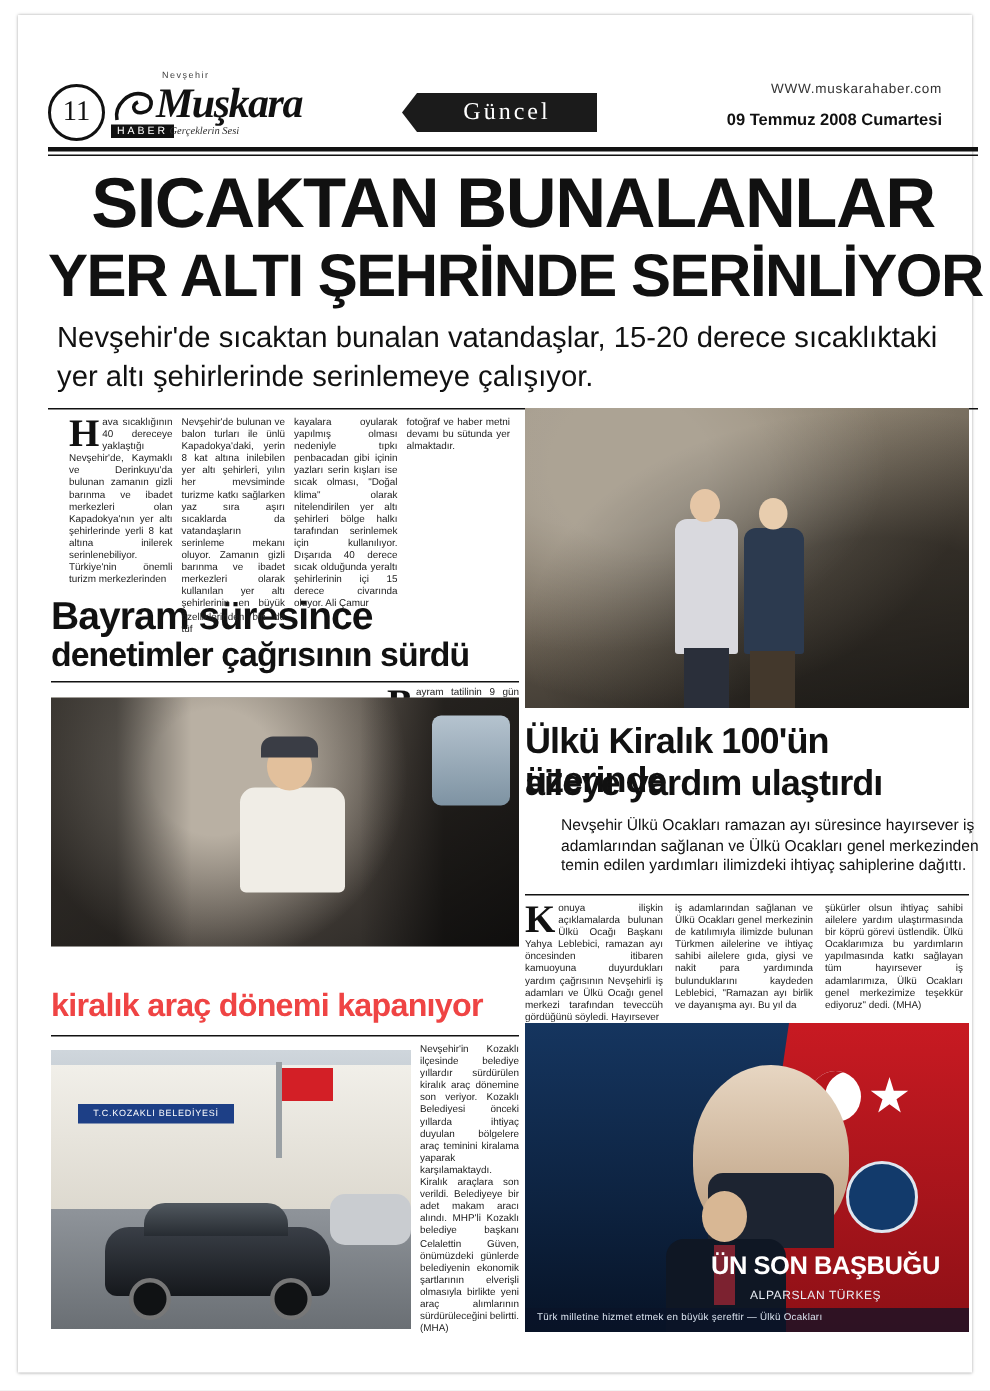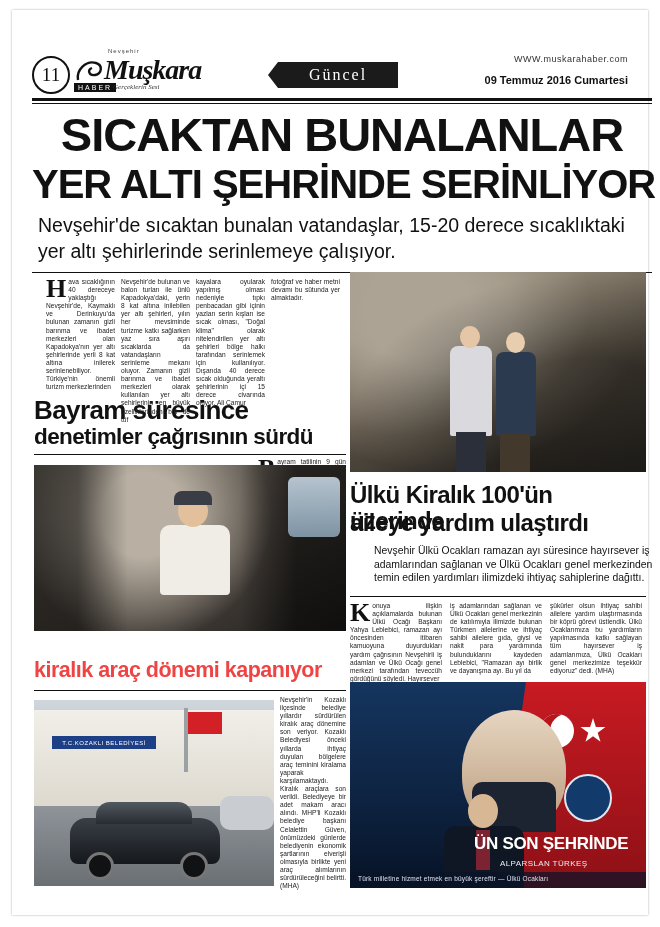--- a/index.html
+++ b/index.html
@@ -271,21 +271,21 @@
         </svg>
       </div>
       <div class="logo-top">Nevşehir</div>
       <div class="logo-name">Muşkara</div>
       <div class="logo-sub">HABER</div>
       <div class="logo-sub2">Gerçeklerin Sesi</div>
     </div>
 
     <div class="section-tag">Güncel</div>
     <div class="weburl">WWW.muskarahaber.com</div>
-    <div class="dateline">09 Temmuz 2016 Cumartesi</div>
+    <div class="dateline">09 Temmuz 2008 Cumartesi</div>
     <div class="rule-top"></div>
     <div class="rule-top2"></div>
 
     <div class="headline1">SICAKTAN BUNALANLAR</div>
     <div class="headline2">YER ALTI ŞEHRİNDE SERİNLİYOR</div>
     <div class="spot">Nevşehir'de sıcaktan bunalan vatandaşlar, 15-20 derece sıcaklıktaki yer altı şehirlerinde serinlemeye çalışıyor.</div>
     <div class="rule-mid"></div>
 
     <div class="ph-right">
       <div class="rock-right"></div>
@@ -361,21 +361,21 @@
       <div class="ulku-flagbg"></div>
       <div class="ulku-moon"></div>
       <div class="ulku-star"></div>
       <div class="ulku-portrait"></div>
       <div class="ulku-logo"></div>
       <div class="ulku-man">
         <div class="s"></div>
           <div class="t"></div>
           <div class="h"></div>
       </div>
-      <div class="ulku-caption">ÜN SON ŞEHRİNDE</div>
+      <div class="ulku-caption">ÜN SON BAŞBUĞU</div>
       <div class="ulku-caption2">ALPARSLAN TÜRKEŞ</div>
       <div class="ulku-strip">
         <span>Türk milletine hizmet etmek en büyük şereftir — Ülkü Ocakları</span>
       </div>
     </div>
 
     <div style="position:absolute;left:22px;top:266px;width:312px;height:118px;pointer-events:none;"></div>
 
   <div style="position: absolute; left: 34px; top: 268px; width: 300px; height: 116px;">
         <div class="col" style="float: left; width: 69px; margin-right: 6px; font-size: 6.6px; line-height: 8.1px; color: rgb(34, 34, 34); text-align: justify;"><span class="dropcap">H</span><span>ava sıcaklığının 40 dereceye yaklaştığı Nevşehir'de, Kaymaklı ve Derinkuyu'da bulunan zamanın gizli barınma ve ibadet merkezleri olan Kapadokya'nın yer altı şehirlerinde yerli 8 kat altına inilerek serinlenebiliyor. Türkiye'nin önemli turizm merkezlerinden</span></div>

